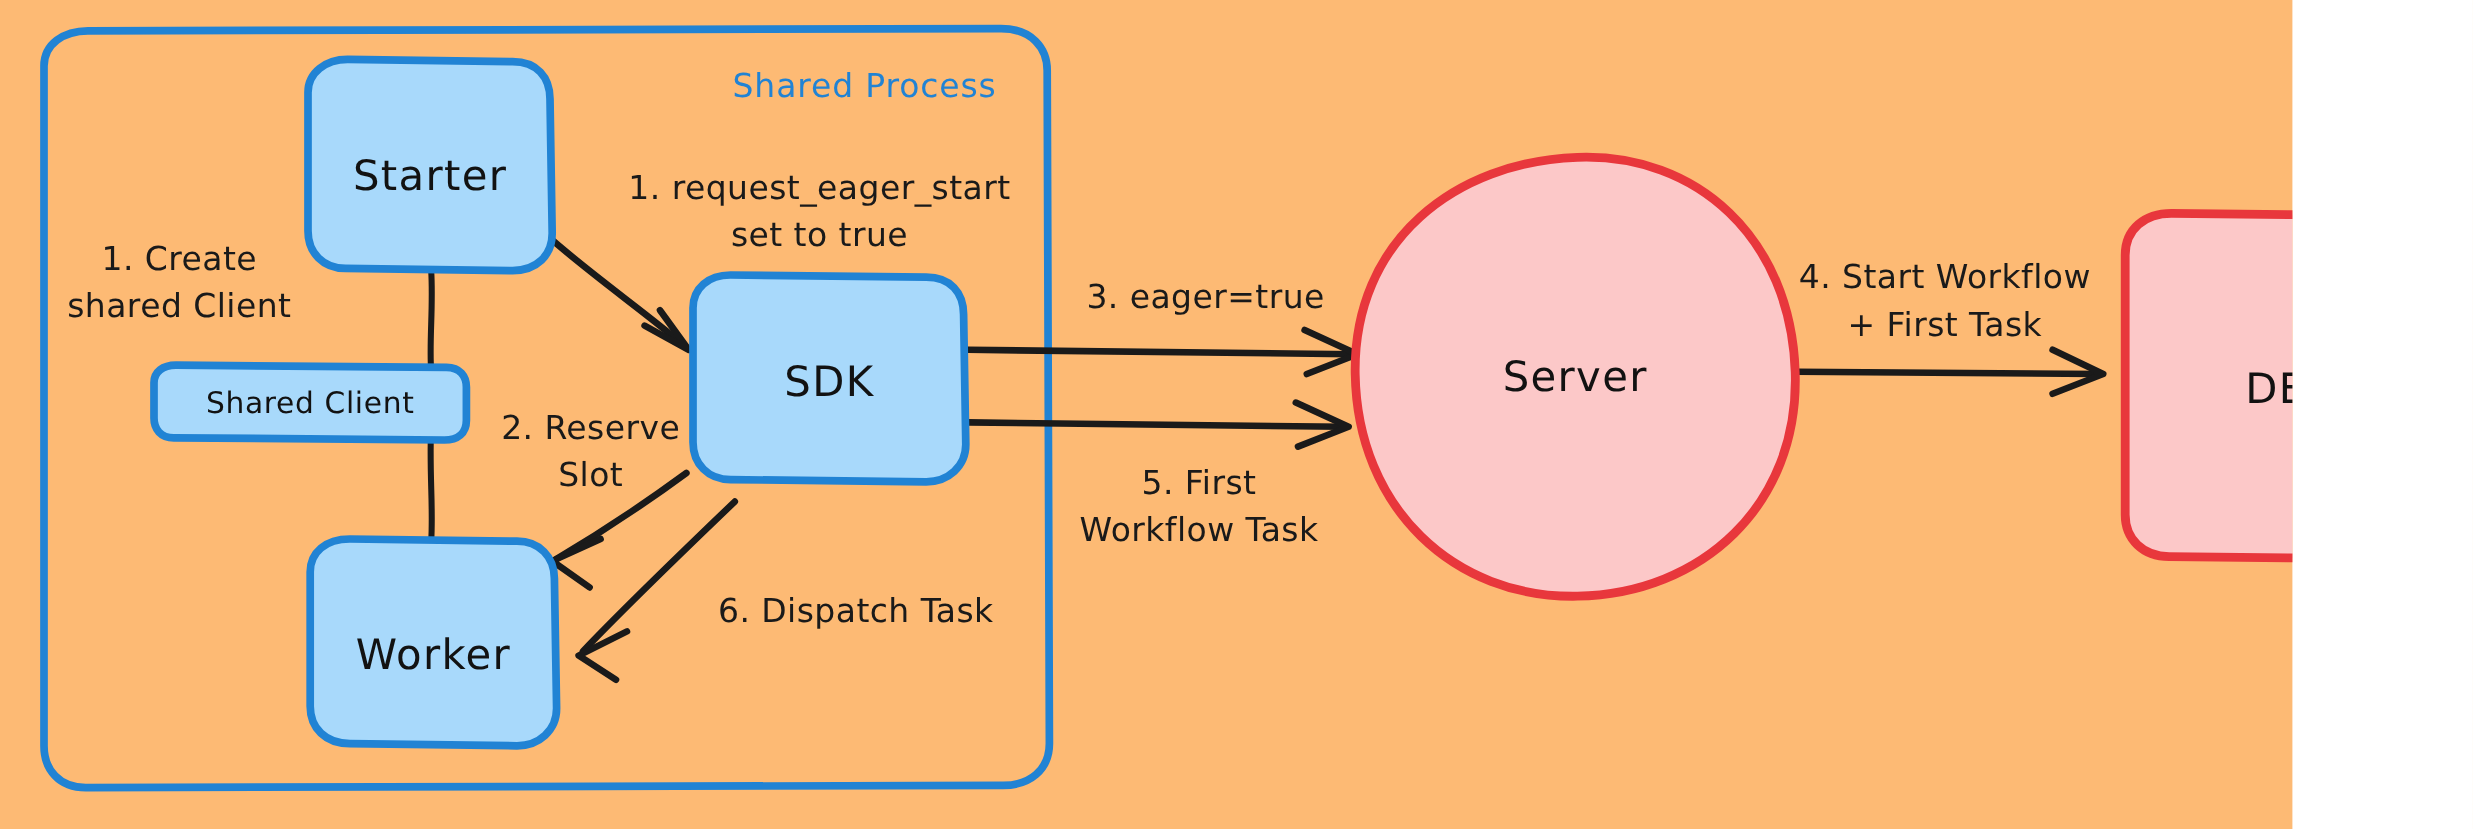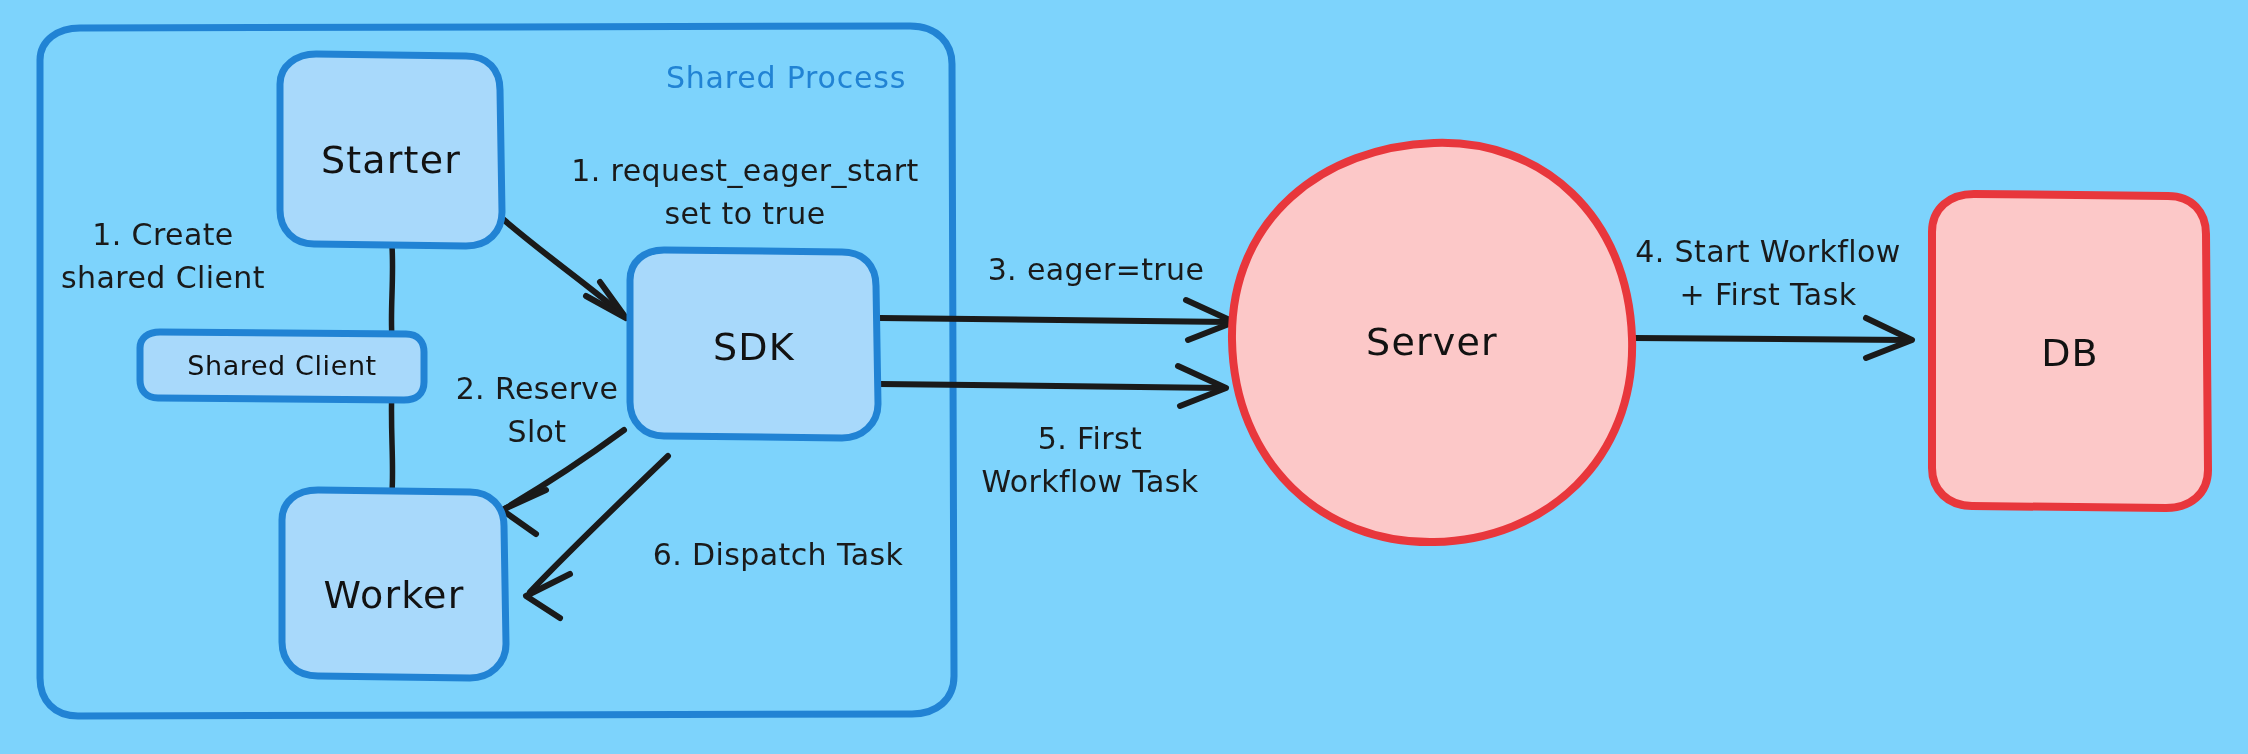--- a/index.html
+++ b/index.html
@@ -6,23 +6,23 @@
   html, body {
     margin: 0;
     padding: 0;
     background: #ffffff;
   }
   body {
     font-family: "DejaVu Sans", sans-serif;
   }
   #stage {
     position: relative;
-    width: 2248px;
+    width: 2084px;
     height: 754px;
-    background: #7dd3fc;
+    background: #fdba74;
     overflow: hidden;
   }
   svg#diagram {
     display: block;
     width: 2248px;
     height: 754px;
   }
   
   .lbl {
     font-family: "DejaVu Sans", sans-serif;

